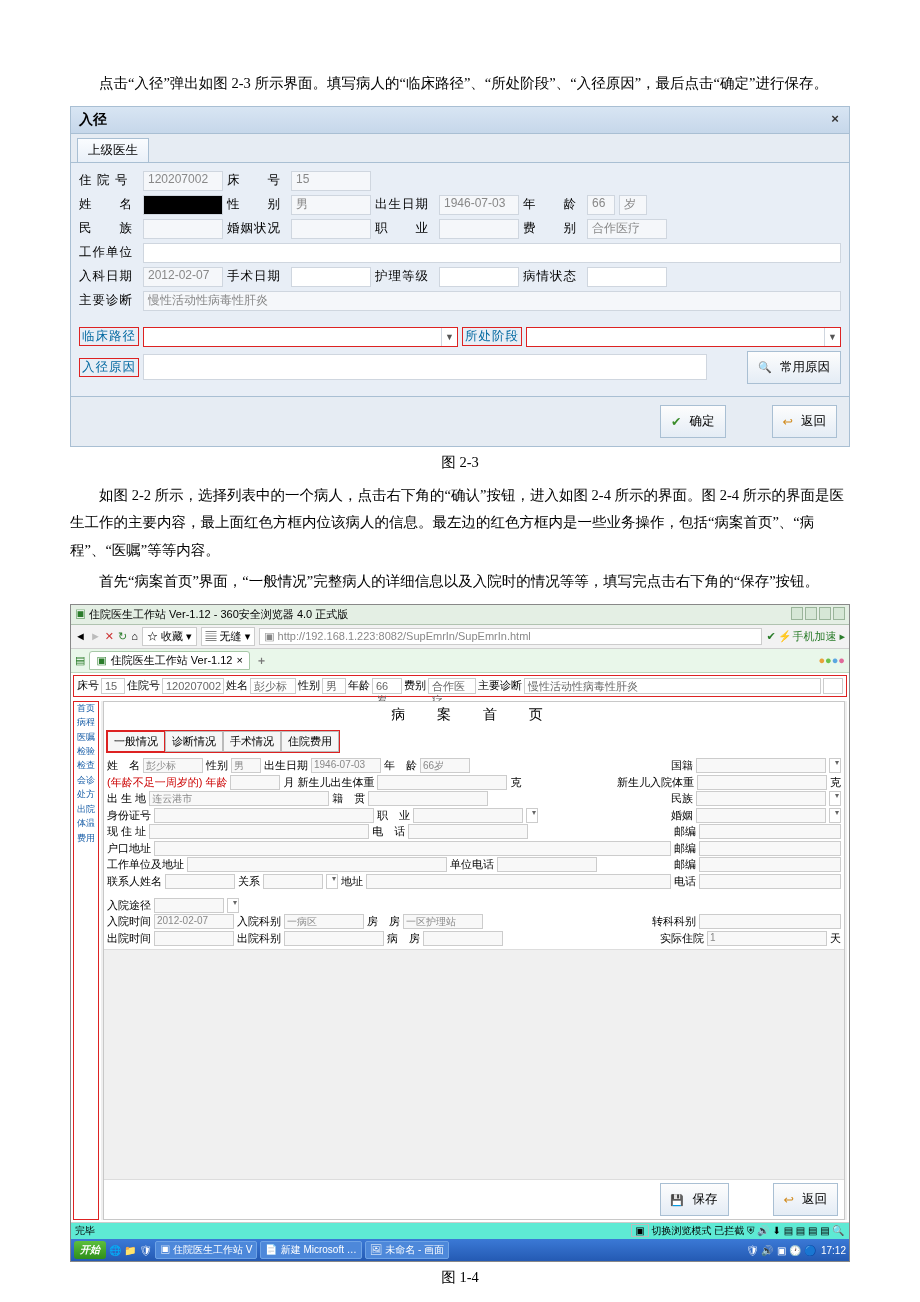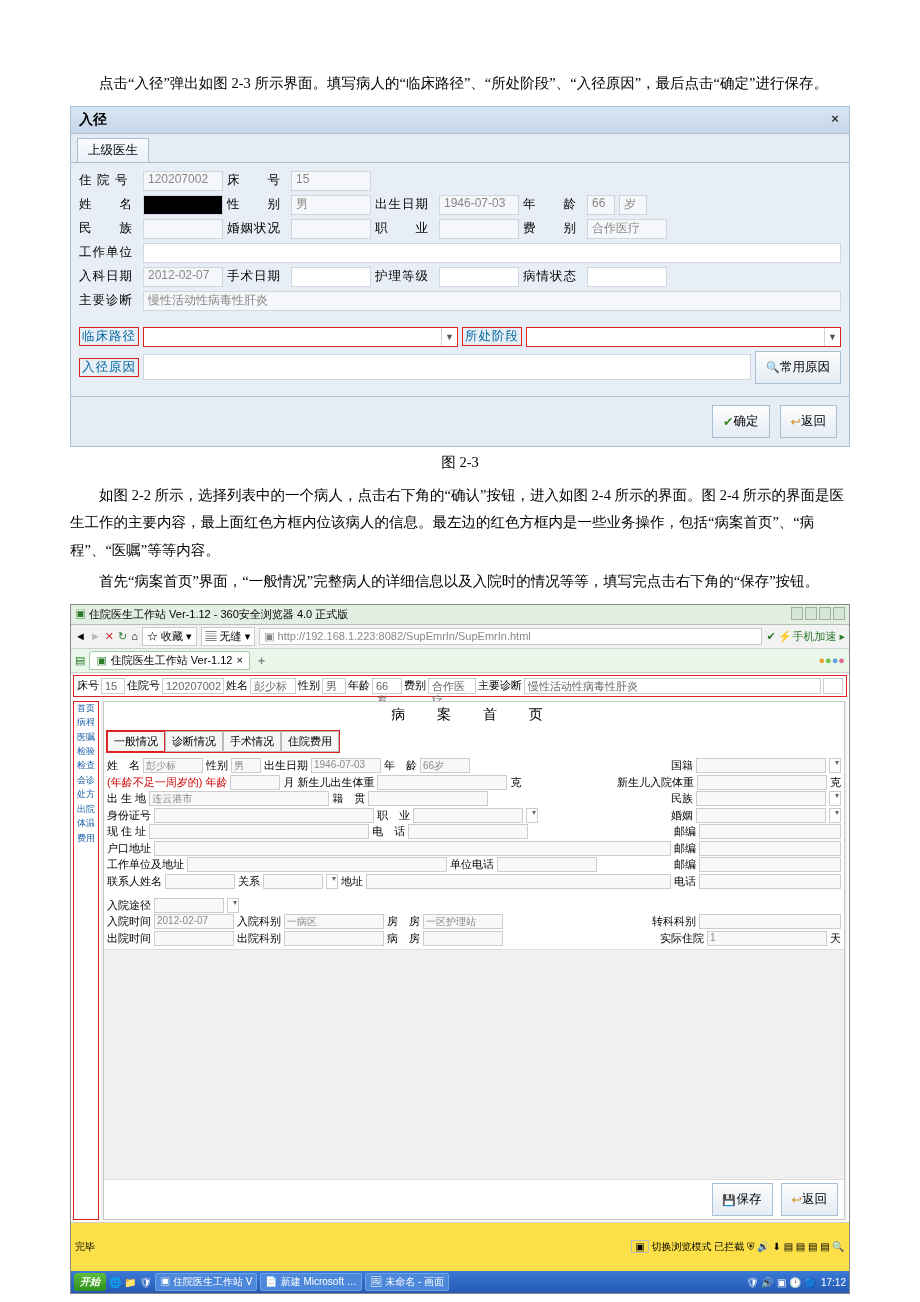--- a/index.html
+++ b/index.html
@@ -81,22 +81,23 @@
     display:flex; align-items:center; justify-content:center;
     font-size:9px; color:#555;
   }
   .red-box { border:1px solid #d22; padding:0 2px; }
   .btnrow { display:flex; justify-content:flex-end; gap:10px; padding:8px 12px; }
   .btn {
     border:1px solid #a9bfd3;
     background:linear-gradient(#fdfdfd,#e4ecf5);
     padding:7px 10px;
     font-size:12.5px;
-    display:inline-flex; align-items:center; gap:0;
+    display:inline-flex; align-items:center; gap:8px;
     cursor:pointer;
+    margin-left:36px;
   }
   .ico-ok::before{content:"✔";color:#3a8c2a;}
   .ico-back::before{content:"↩";color:#d18b1f;}
   .ico-mag::before{content:"🔍";font-size:11px;}
   .ico-save::before{content:"💾";font-size:11px;}
 
   
   .win {
     border:1px solid #888;
     font-family: "Microsoft YaHei","SimSun",sans-serif;
@@ -134,21 +135,21 @@
   .subtabs .st.active{border-color:#d22;}
   .form24{background:#fff;font-size:11px;padding:2px 3px;}
   .form24 .r{display:flex;align-items:center;gap:3px;margin:1.5px 0;}
   .form24 .l{white-space:nowrap;color:#000;}
   .form24 .l.red{color:#c00;}
   .form24 .bx{border:1px solid #ccc;background:#f8f8f8;height:15px;color:#888;font-size:10px;padding:0 2px;overflow:hidden;}
   .cb{width:12px;position:relative;border:1px solid #ccc;background:#fff;height:15px;}
   .cb::after{content:"▾";position:absolute;right:1px;top:-1px;font-size:8px;color:#666;}
   .filler{background:#f0f0f0;height:230px;border-top:1px solid #ddd;}
   .footer-btns{display:flex;justify-content:flex-end;gap:8px;padding:3px 6px;background:#fff;border-top:1px solid #ddd;}
-  .statusbar{display:flex;justify-content:space-between;align-items:center;font-size:10px;background:#fde047;border-top:1px solid #ccc;padding:17px 4px;}
+  .statusbar{display:flex;justify-content:space-between;align-items:center;font-size:10px;background:#5eead4;border-top:1px solid #ccc;padding:1px 4px;}
   .taskbar{display:flex;align-items:center;justify-content:space-between;background:linear-gradient(#3b79d6,#245ab3);font-size:10px;color:#fff;padding:2px 3px;}
   .startbtn{background:linear-gradient(#5dbf3c,#2e8f1b);border-radius:3px;padding:2px 6px;font-style:italic;font-weight:bold;}
   .tbitem{background:#4d88da;border:1px solid #6ea3e6;border-radius:2px;padding:1px 4px;}
   .tray{display:flex;gap:4px;align-items:center;}
 </style>
 </head>
 <body>
 
 <div class="page">
 
@@ -398,21 +399,21 @@
           <div style="height:6px"></div>
           <div class="r">
             <span class="l">入院途径</span>
                 <span class="bx" style="width:70px"></span>
                 <span class="cb"></span>
           </div>
           <div class="r">
             <span class="l">入院时间</span>
                 <span class="bx" style="width:80px">2012-02-07</span>
             <span class="l">入院科别</span>
-                <span class="bx" style="width:100px">一病区</span>
+                <span class="bx" style="width:80px">一病区</span>
             <span class="l">房　房</span>
                 <span class="bx" style="width:80px">一区护理站</span>
             <span style="flex:1"></span>
             <span class="l">转科科别</span>
                 <span class="bx" style="width:142px"></span>
           </div>
           <div class="r">
             <span class="l">出院时间</span>
                 <span class="bx" style="width:80px"></span>
             <span class="l">出院科别</span>

